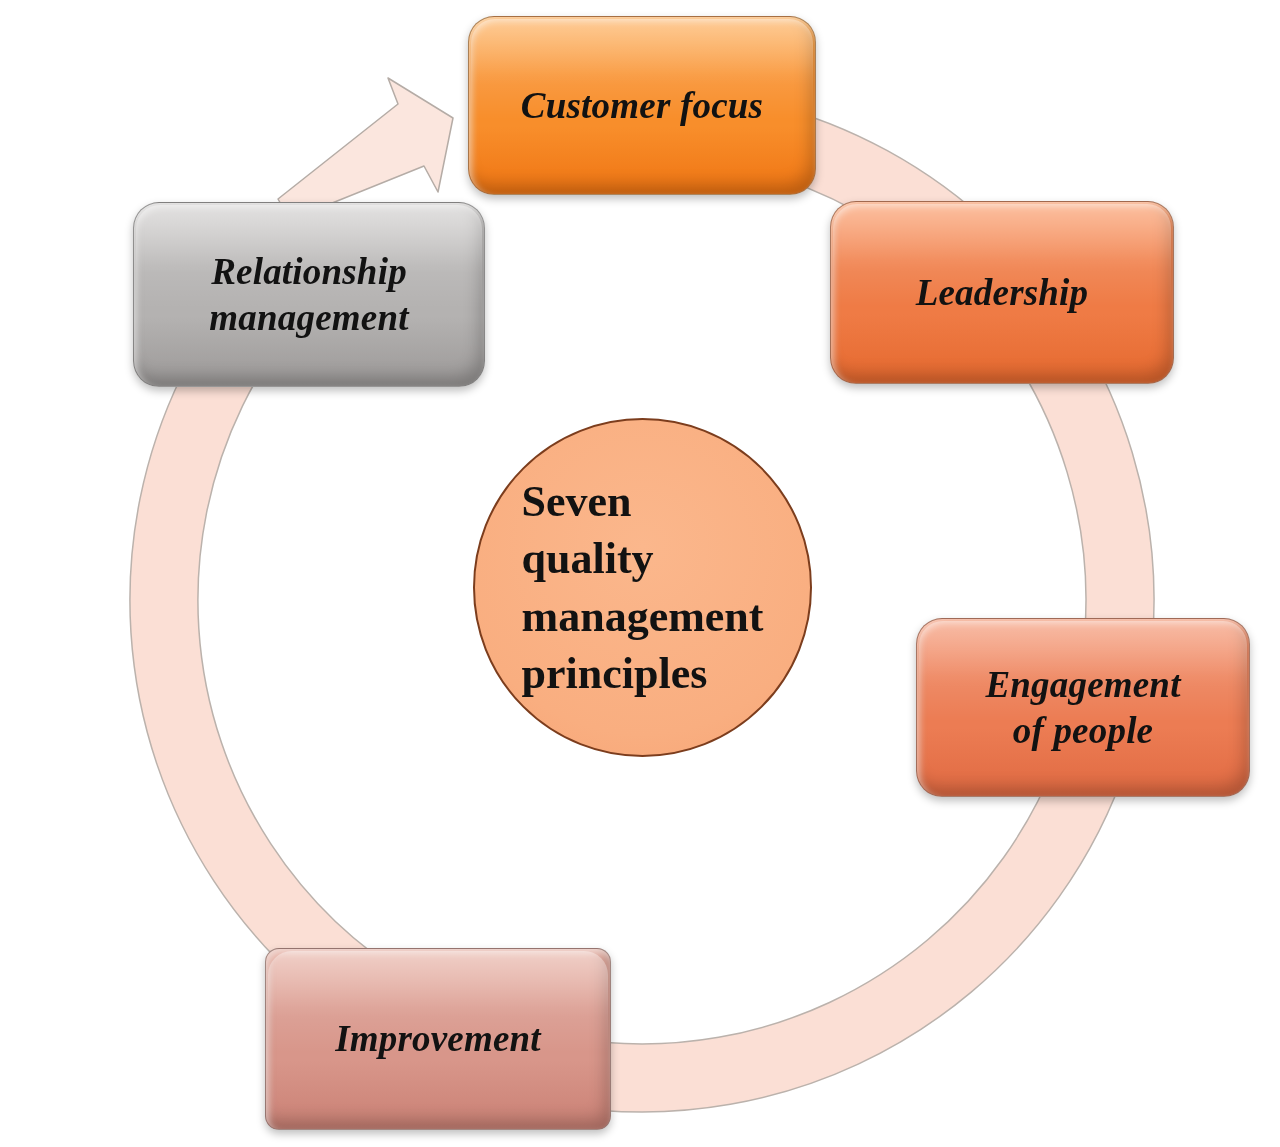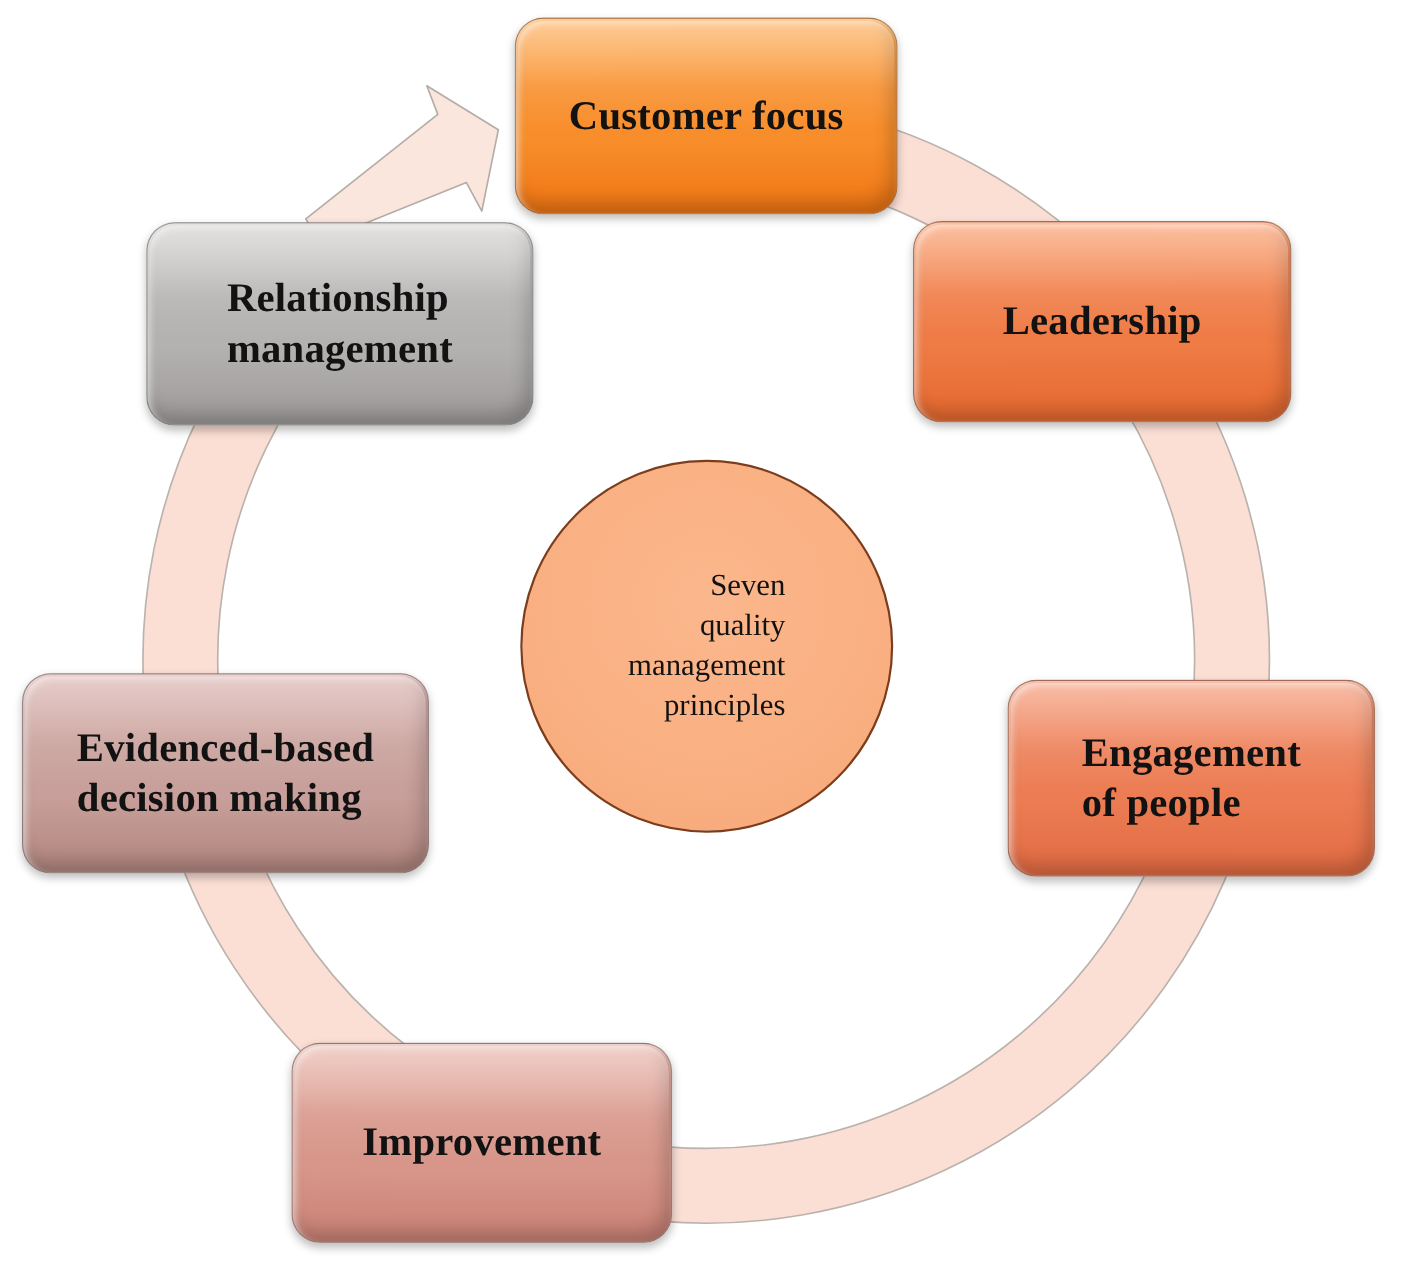--- a/index.html
+++ b/index.html
@@ -38,49 +38,50 @@
     position:absolute;inset:2px;border-radius:24px;
     background:linear-gradient(180deg,rgba(255,255,255,0.40),rgba(255,255,255,0.12) 32%,rgba(255,255,255,0) 58%);
     pointer-events:none;
   }
   .box .label{
     position:relative;z-index:2;
     color:#121212;
     font-weight:700;
     font-size:37px;
     line-height:1.22;
-    text-align:left;
+    text-align:center;
     white-space:pre-line;
     letter-spacing:0.2px;
     padding:0 8px;
+    font-style:italic;
   }
   
   .box.customer   {left:468px; top:16px;  width:346px; height:177px;}
   .box.leadership {left:830px; top:201px; width:342px; height:181px;}
   .box.engagement {left:916px; top:618px; width:332px; height:177px;}
   .box.process    {left:668px; top:948px; width:344px; height:179px;}
-  .box.improvement{left:265px; top:948px; width:344px; height:180px;}
+  .box.improvement{left:265px; top:948px; width:344px; height:180px;border-radius:14px;}
   .box.evidence   {left:20px;  top:612px; width:368px; height:180px;}
   .box.relation   {left:107px; top:202px; width:350px; height:183px;margin-left:26px;}
 
   #center-circle{
     position:absolute;
     left:473px;top:418px;width:339px;height:339px;
     border-radius:50%;
     background:radial-gradient(circle at 50% 38%,var(--light,#FBB489),var(--fill,#F9AE80) 70%,var(--dark,#F6A375));
     border:2.5px solid var(--edge,#80401F);
     display:flex;align-items:center;justify-content:center;
     box-sizing:border-box;
   }
   #center-circle .label{
     color:#121212;
-    font-weight:400;
-    font-size:28px;
+    font-weight:700;
+    font-size:44px;
     line-height:1.3;
-    text-align:right;
+    text-align:left;
     white-space:pre-line;
   }
 </style>
 </head>
 <body>
 
 <div id="stage">
 
   <svg id="ring-svg" viewBox="0 0 1280 1147" xmlns="http://www.w3.org/2000/svg">
 
@@ -111,24 +112,20 @@
   <div class="box engagement" style="--light: #F4906B; --base: #EC7C53; --dark: #E06A42;">
     <span class="label">Engagement
 of people</span>
   </div>
 
 
   <div class="box improvement" style="--light: #E7B0A3; --base: #D8968A; --dark: #CA8175;">
     <span class="label">Improvement</span>
   </div>
 
-  <div class="box evidence" style="--light: #D6ACA7; --base: #C89F9A; --dark: #B2867F;">
-    <span class="label">Evidenced-based
-decision making</span>
-  </div>
 
   <div class="box relation" style="--light: #CFCDCC; --base: #B4B2B1; --dark: #9C9998;">
     <span class="label">Relationship
 management</span>
   </div>
 
   <div id="center-circle" style="--fill: #F9AE80; --light: #FBB78C; --dark: #F6A475; --edge: #7C3D1D;">
     <span class="label">Seven
 quality
 management

